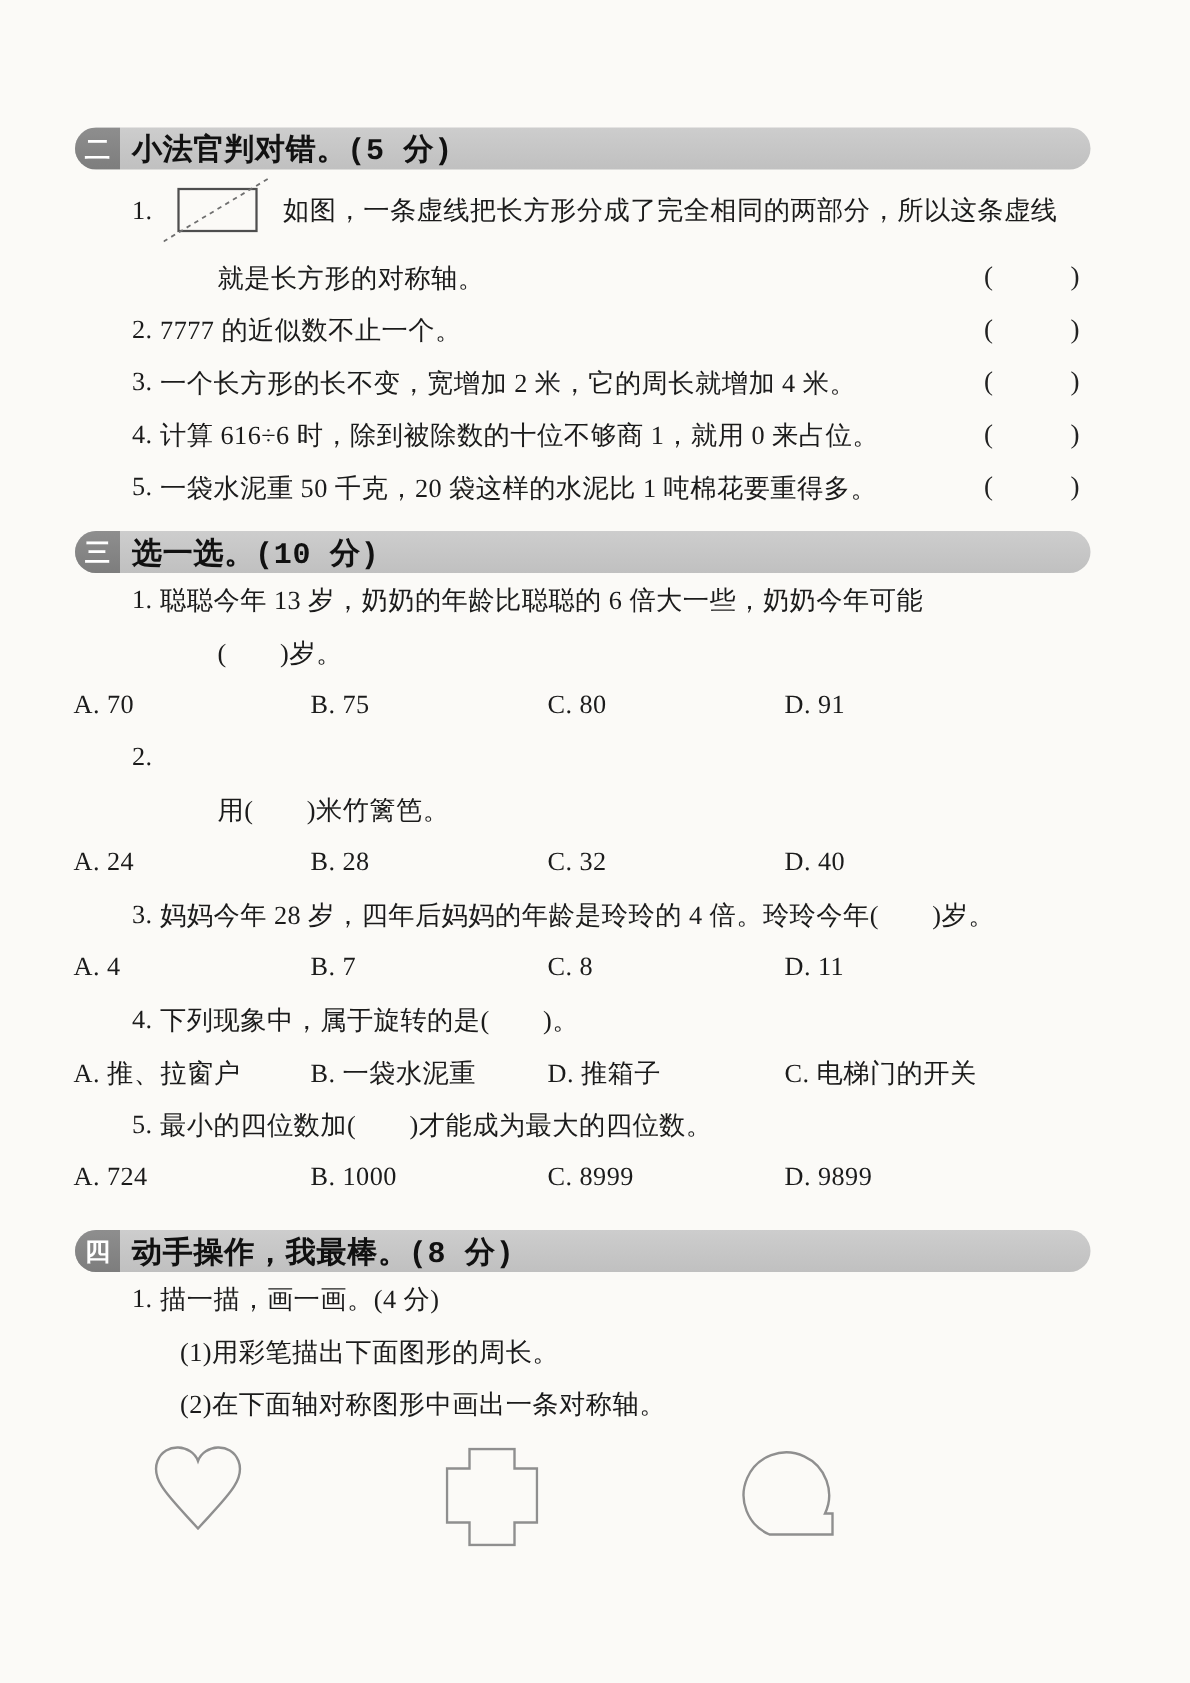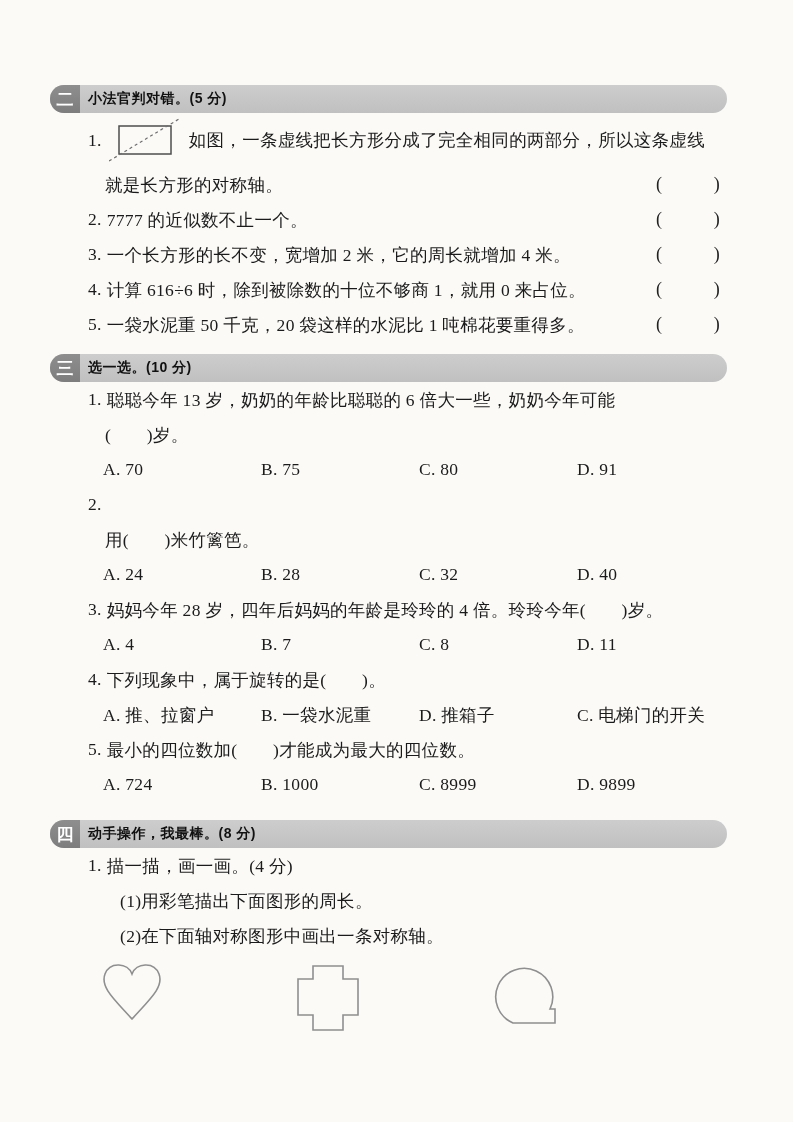--- a/index.html
+++ b/index.html
@@ -21,41 +21,41 @@
     overflow:hidden;
   }
   .badge{
     width:30px;display:flex;align-items:center;justify-content:center;
     background:linear-gradient(#8e8e8e,#7d7d7d);
     color:#fff;font-weight:bold;font-size:17px;
     font-family:"Liberation Sans","DejaVu Sans",sans-serif;
   }
   .bar-title{
     display:flex;align-items:center;margin-left:8px;
-    font-family:Liberation Sans, sans-serif;
-    font-weight:bold;font-size:14px;color:#111;letter-spacing:.5px;
+    font-family:Liberation Mono, monospace;
+    font-weight:bold;font-size:20px;color:#111;letter-spacing:.5px;
   }
 
   .row{display:flex;align-items:center;height:35px;font-size:17.5px;letter-spacing:.3px;}
   .row .num{margin-right:5px;}
   .pl-num{padding-left:88px;}      
-  .pl-text{padding-left:105px;}    
+  .pl-text{padding-left:105px;margin-left:40px;}    
   .pr-ans{padding-right:73px;}     
 
   .answer{
     margin-left:auto;width:64px;display:flex;justify-content:space-between;
     font-size:18px;color:#222;
   }
 
   .fig-row{height:54px;}
   .fig{display:inline-flex;margin:0 8px 0 2px;}
 
   .choices{
     display:grid;grid-template-columns:158px 158px 158px auto;
-    padding-left:103px;height:35px;align-items:center;
+    padding-left:49px;height:35px;align-items:center;
     font-size:17.5px;letter-spacing:.3px;
   }
 
   .mt12{margin-top:12px;}
   .mt18{margin-top:18px;}
 
   .shapes-row{
     display:flex;align-items:flex-start;
     padding-left:100px;margin-top:6px;gap:133px;height:86px;
   }

